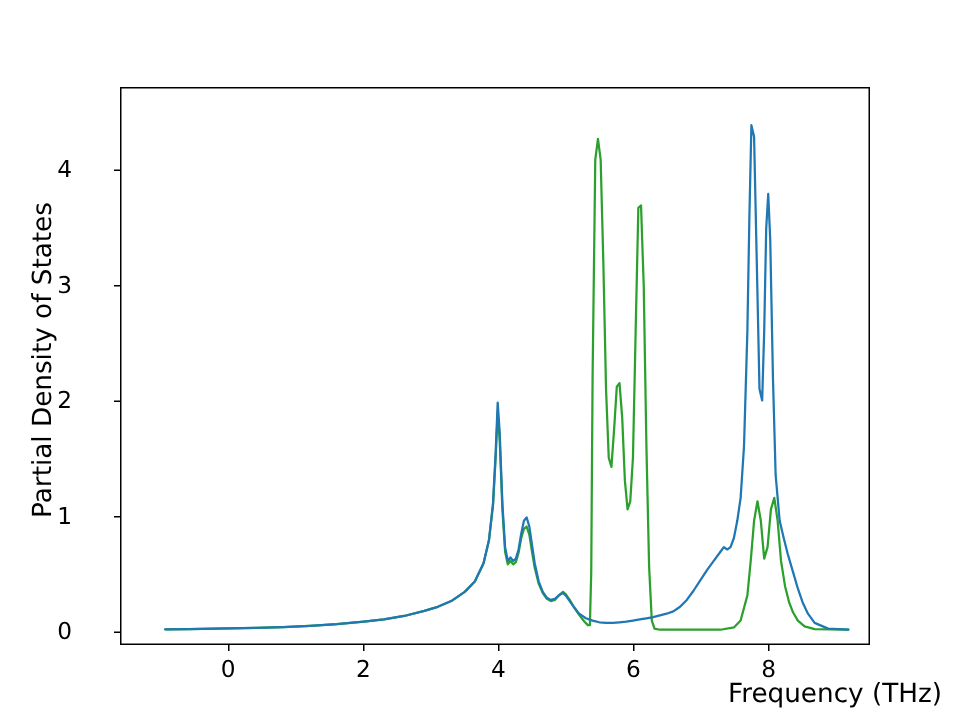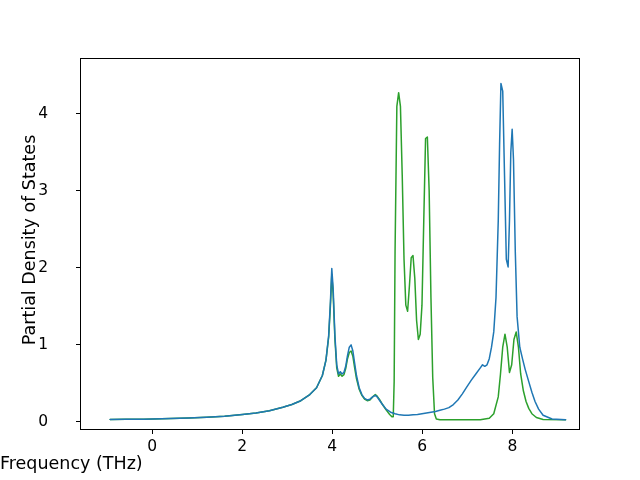--- a/index.html
+++ b/index.html
@@ -64,21 +64,21 @@
   .ytick-mark {
     width: 4px;
     height: 1.1px;
     left: 76px;
   }
   #xlabel {
     position: absolute;
     left: 0;
     width: 628px;
     top: 453px;
-    text-align: left;
+    text-align: right;
     font-size: 17.5px;
     color: #000000;
   }
   #ylabel {
     position: absolute;
     left: 0;
     top: 0;
     width: 480px;
     height: 34px;
     transform: rotate(-90deg);

